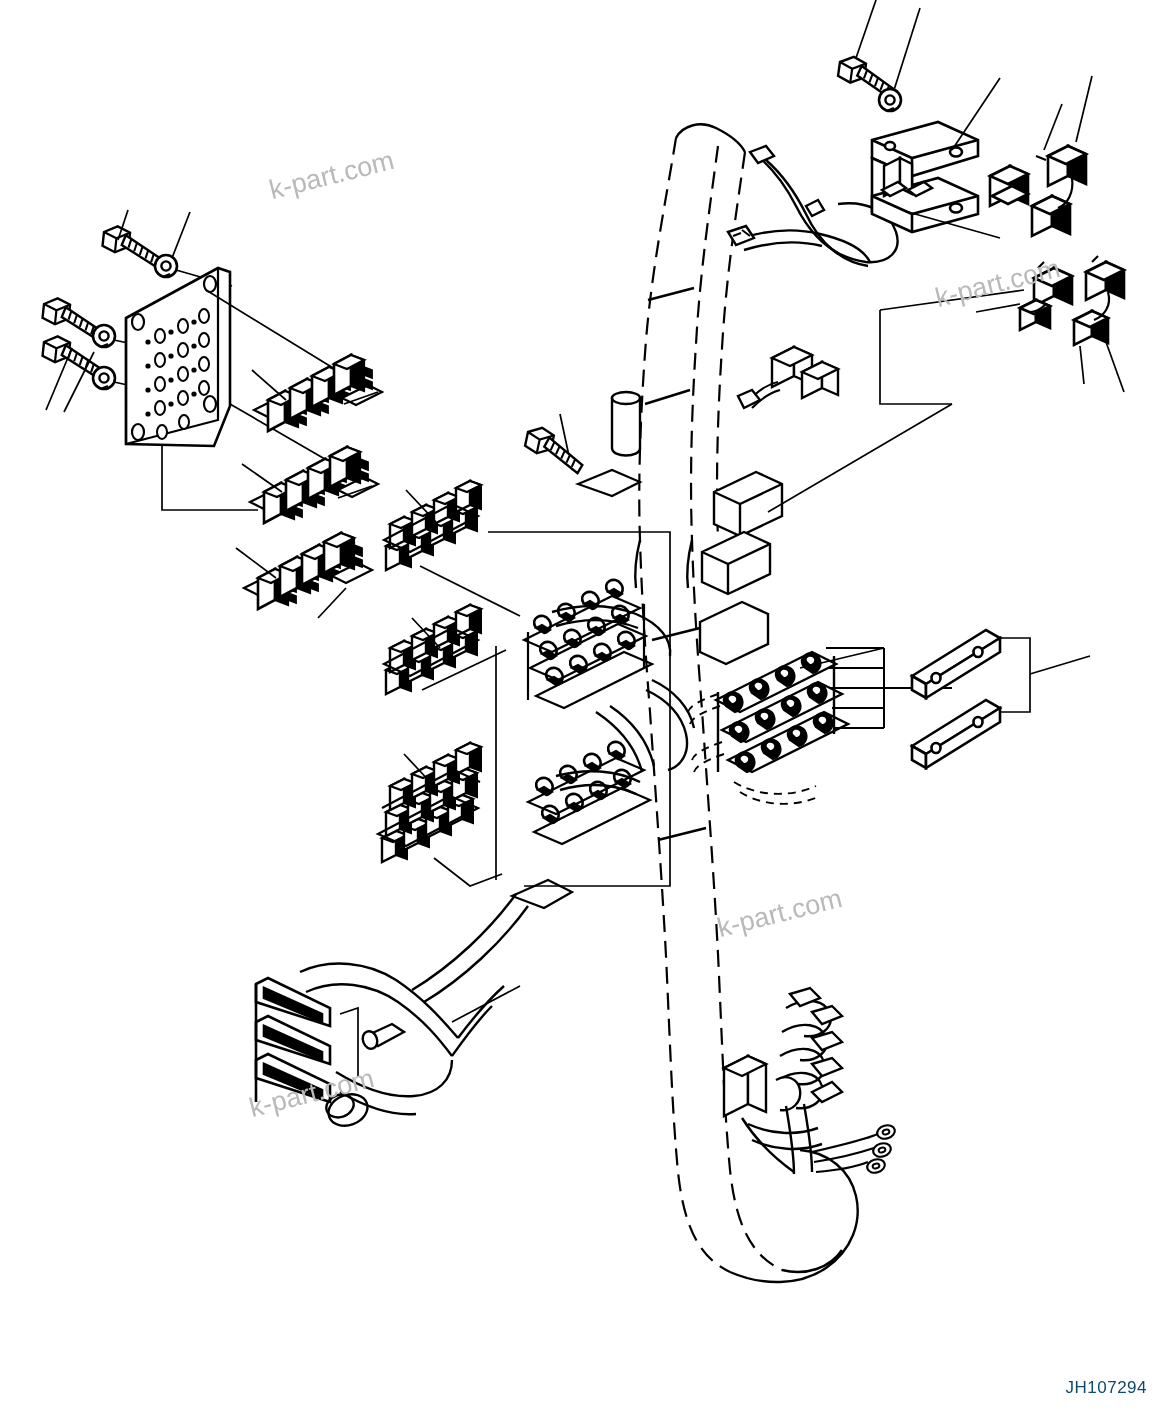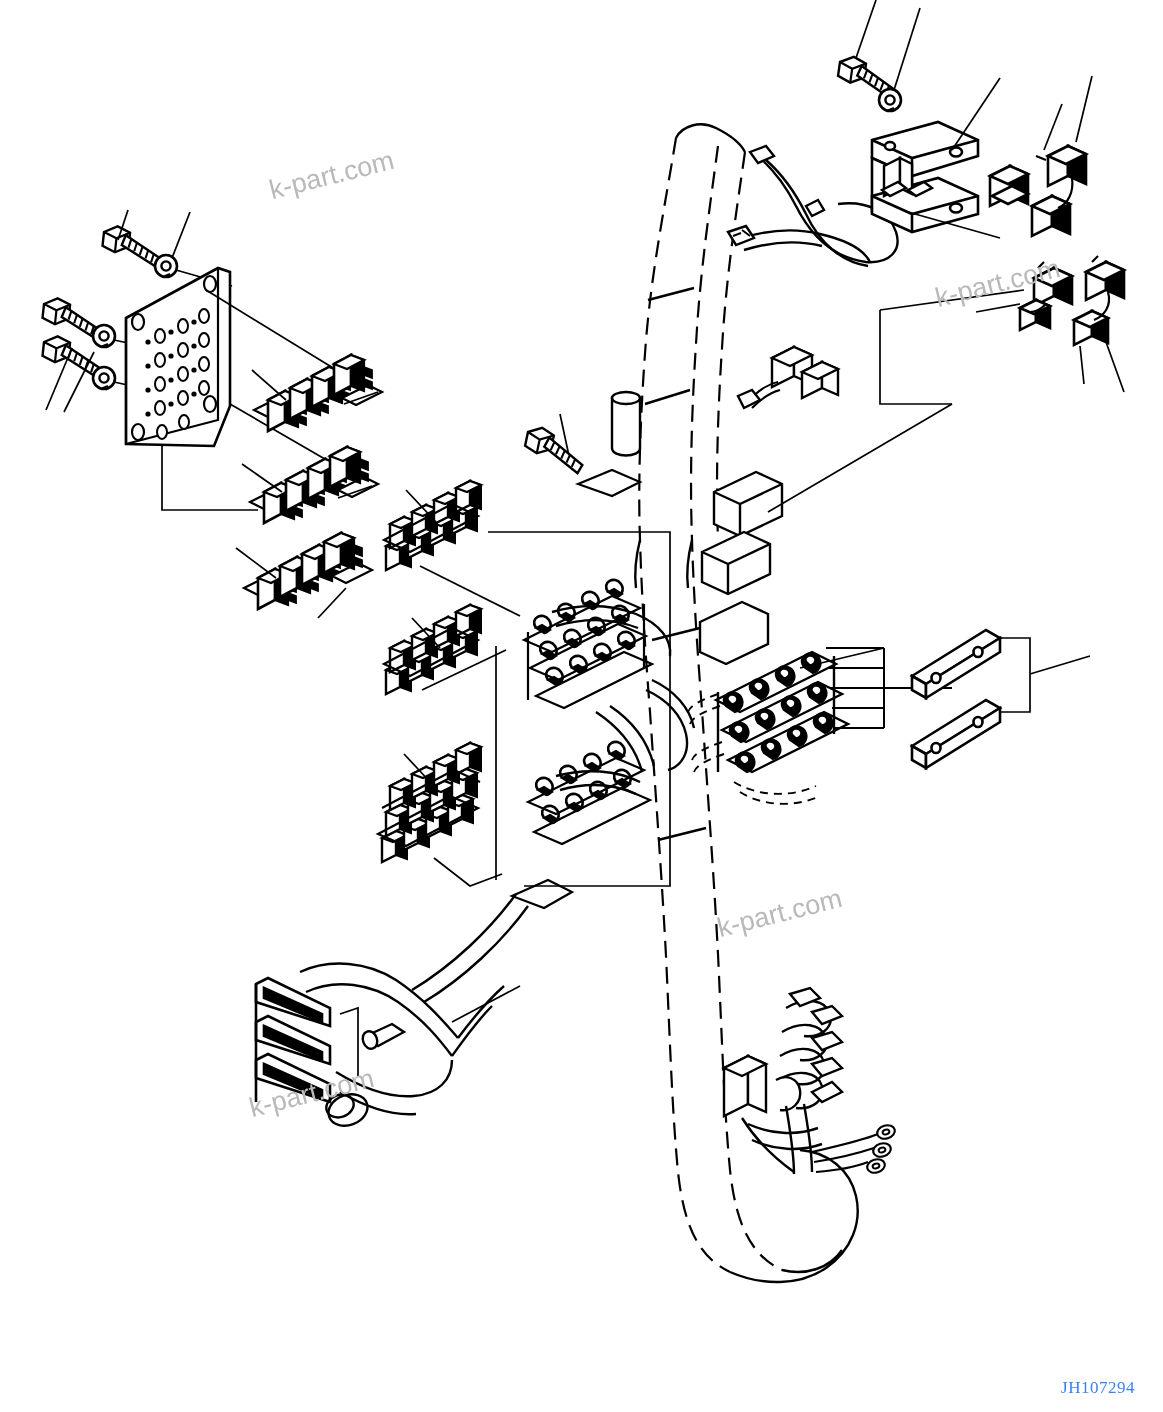--- a/index.html
+++ b/index.html
@@ -21,26 +21,26 @@
     width: 1163px;
     height: 1412px;
   }
   #diagram-svg {
     display: block;
     width: 1163px;
     height: 1412px;
   }
   .drawing-number {
     position: absolute;
-    right: 28px;
+    right: 16px;
     bottom: 14px;
-    font-family: Liberation Serif, serif;
+    font-family: Liberation Sans, sans-serif;
     font-size: 17px;
     letter-spacing: 0.5px;
-    color: #3b82f6;
+    color: #0c4a6e;
     white-space: nowrap;
   }
   .watermark {
     position: absolute;
     font-family: "Liberation Sans", sans-serif;
     font-size: 27px;
     color: #b9b9b9;
     white-space: nowrap;
     pointer-events: none;
     user-select: none;

